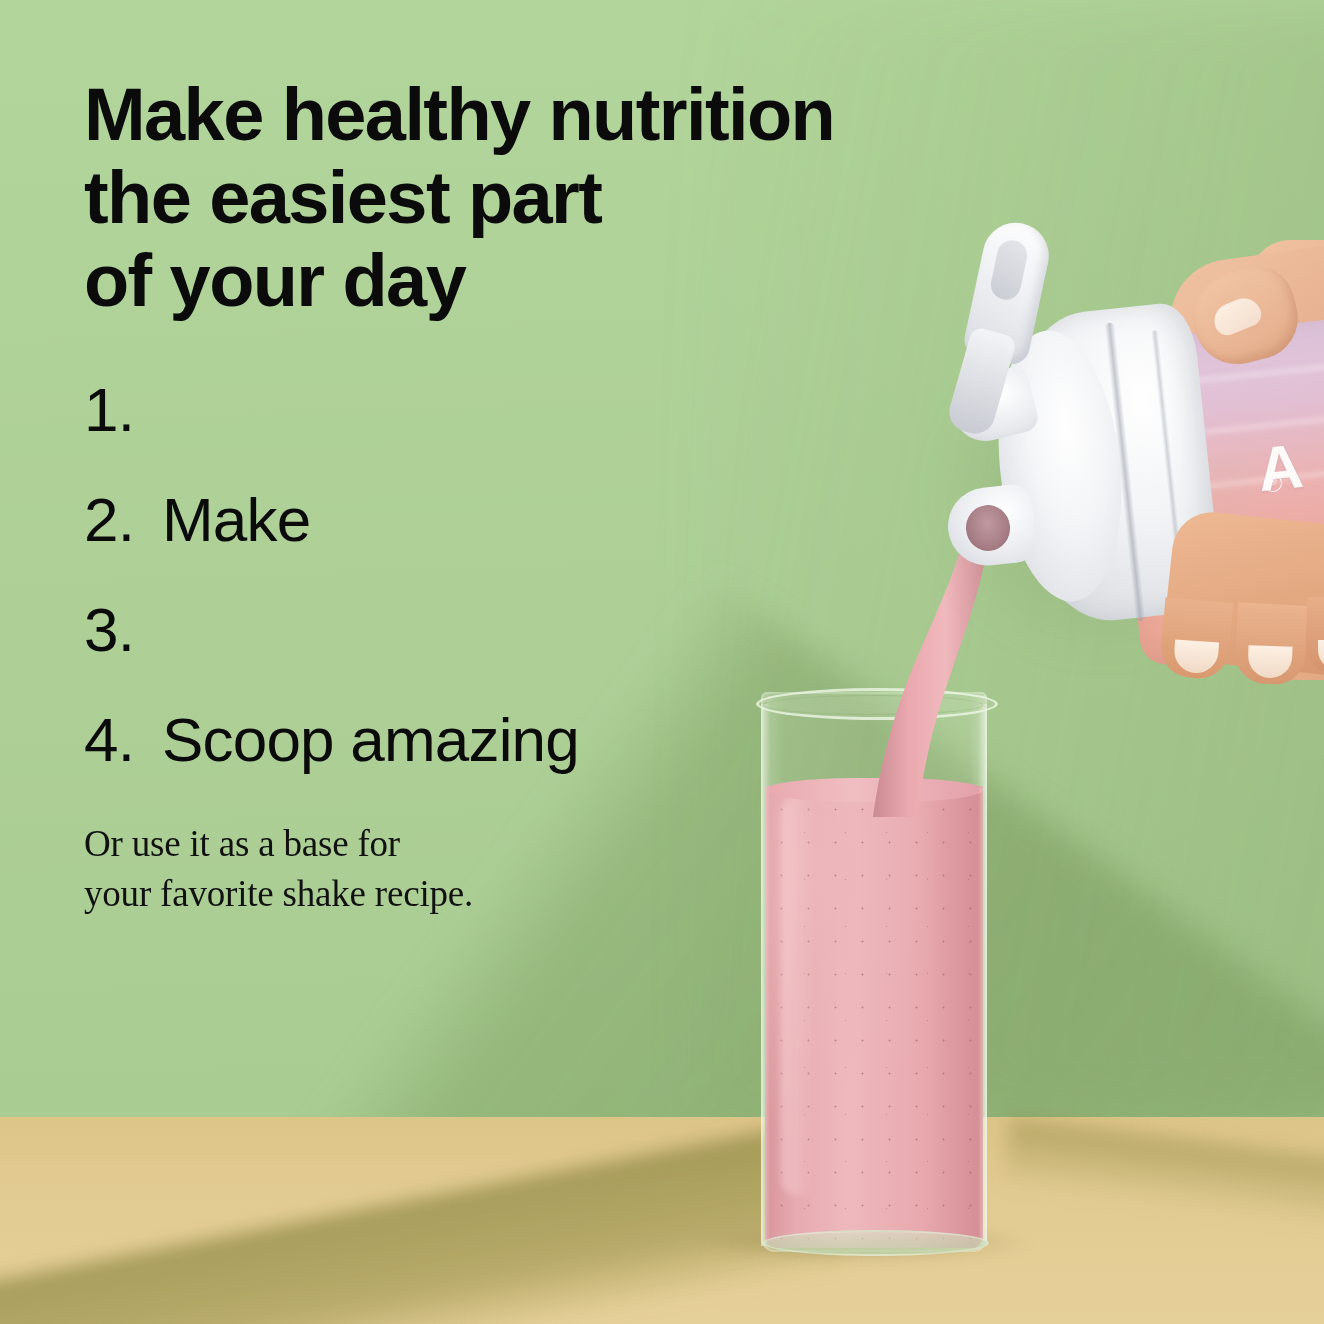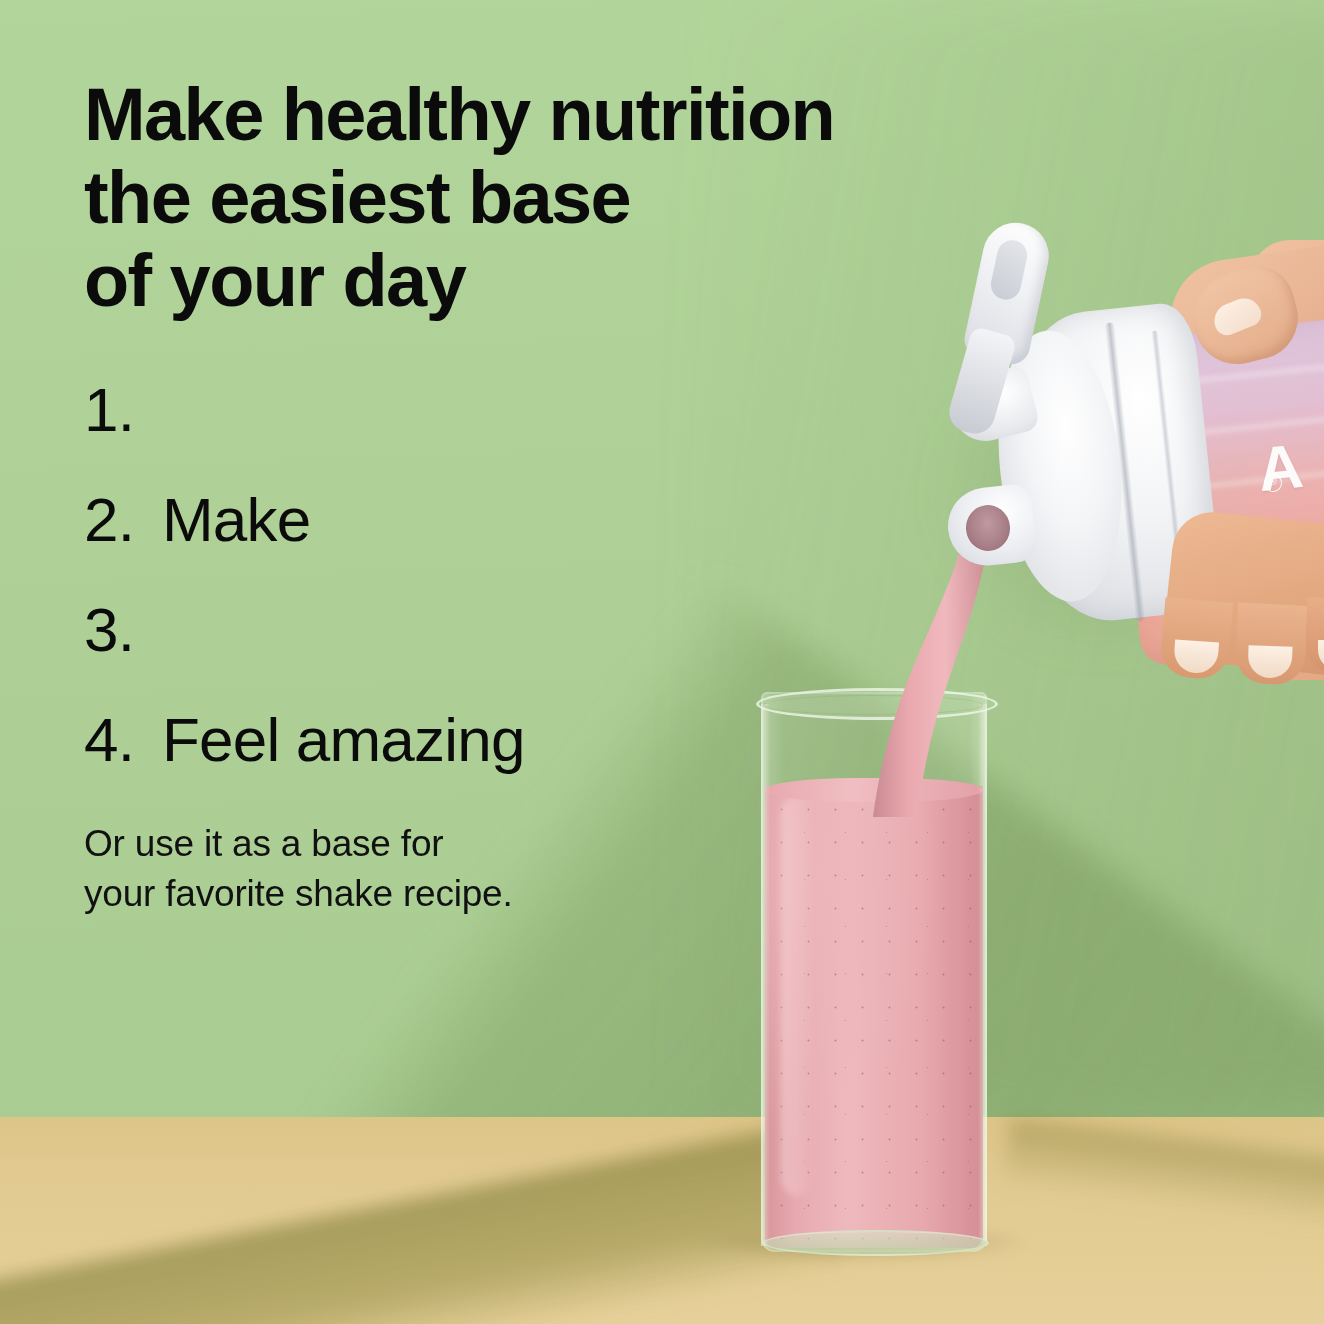--- a/index.html
+++ b/index.html
@@ -133,20 +133,21 @@
   }
   .step:first-child .step-num { min-width: 104px; }
   .step-label { white-space: nowrap; }
   .footnote {
     margin-top: 32px;
     font-size: 37px;
     line-height: 1.36;
     color: #111111;
     letter-spacing: -0.2px;
     white-space: pre-line;
+    font-family: Liberation Serif, serif;
   }
 
   
   .glass-wrap { position: absolute; left: 0; top: 0; width: 1324px; height: 1324px; z-index: 20; }
   .glass {
     position: absolute;
     left: 761px;
     top: 692px;
     width: 226px;
     height: 560px;
@@ -538,37 +539,37 @@
     <div class="finger f1"></div>
     <div class="finger f2"></div>
     <div class="finger f3"></div>
     <div class="nail n1"></div>
     <div class="nail n2"></div>
     <div class="nail n3"></div>
   </div>
 
   <div class="copy">
     <h1 class="headline">Make healthy nutrition
-the easiest base
+the easiest part
 of your day</h1>
 
     <ol class="steps">
       <li class="step">
         <span class="step-num">1.</span>
       </li>
       <li class="step">
         <span class="step-num">2.</span>
         <span class="step-label">Make</span>
       </li>
       <li class="step">
         <span class="step-num">3.</span>
       </li>
       <li class="step">
         <span class="step-num">4.</span>
-        <span class="step-label">Feel amazing</span>
+        <span class="step-label">Scoop amazing</span>
       </li>
     </ol>
 
     <p class="footnote">Or use it as a base for
 your favorite shake recipe.</p>
   </div>
 
 </div>
 
 </body></html>

